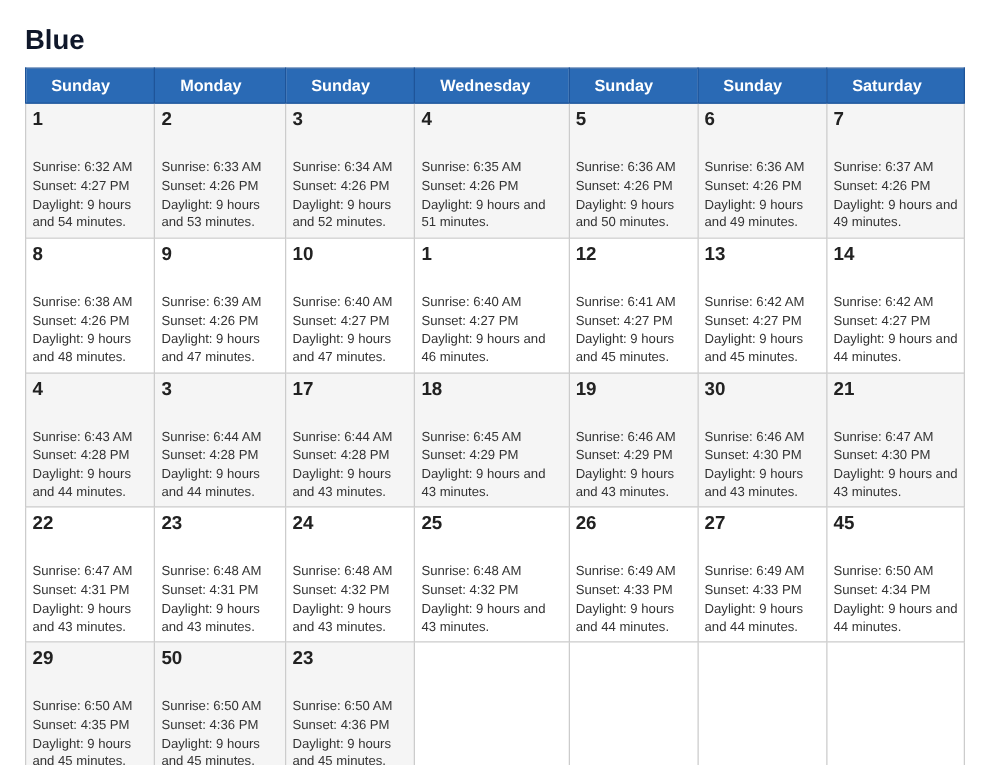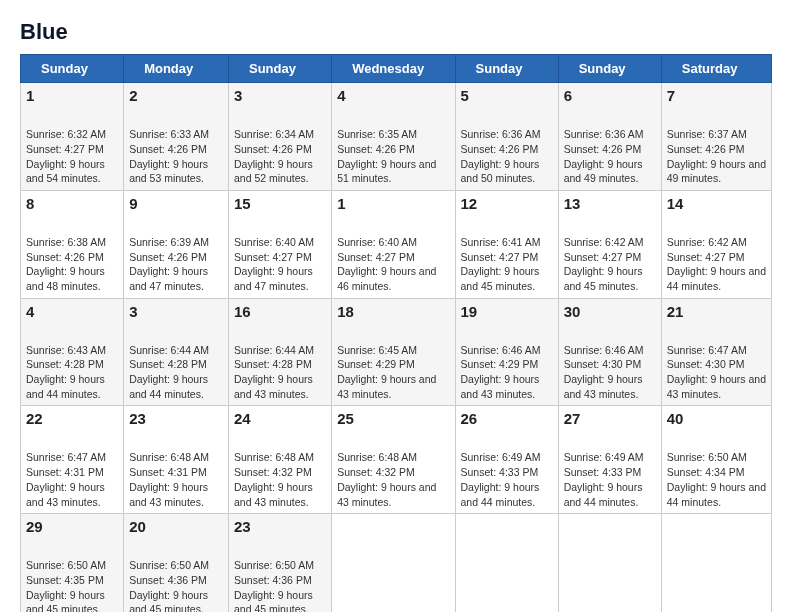--- a/index.html
+++ b/index.html
@@ -186,21 +186,21 @@
       </td>
         <td>
         <span class="day-num">9</span>
         <div class="day-info">
           Sunrise: 6:39 AM<br>
           Sunset: 4:26 PM<br>
           Daylight: 9 hours and 47 minutes.
         </div>
       </td>
         <td>
-        <span class="day-num">15</span>
+        <span class="day-num">10</span>
         <div class="day-info">
           Sunrise: 6:40 AM<br>
           Sunset: 4:27 PM<br>
           Daylight: 9 hours and 47 minutes.
         </div>
       </td>
         <td>
         <span class="day-num">1</span>
         <div class="day-info">
           Sunrise: 6:40 AM<br>
@@ -244,21 +244,21 @@
       </td>
         <td>
         <span class="day-num">3</span>
         <div class="day-info">
           Sunrise: 6:44 AM<br>
           Sunset: 4:28 PM<br>
           Daylight: 9 hours and 44 minutes.
         </div>
       </td>
         <td>
-        <span class="day-num">16</span>
+        <span class="day-num">17</span>
         <div class="day-info">
           Sunrise: 6:44 AM<br>
           Sunset: 4:28 PM<br>
           Daylight: 9 hours and 43 minutes.
         </div>
       </td>
         <td>
         <span class="day-num">18</span>
         <div class="day-info">
           Sunrise: 6:45 AM<br>
@@ -334,39 +334,39 @@
       </td>
         <td>
         <span class="day-num">27</span>
         <div class="day-info">
           Sunrise: 6:49 AM<br>
           Sunset: 4:33 PM<br>
           Daylight: 9 hours and 44 minutes.
         </div>
       </td>
         <td>
-        <span class="day-num">40</span>
+        <span class="day-num">45</span>
         <div class="day-info">
           Sunrise: 6:50 AM<br>
           Sunset: 4:34 PM<br>
           Daylight: 9 hours and 44 minutes.
         </div>
       </td>
       </tr>
       <tr>
         <td>
         <span class="day-num">29</span>
         <div class="day-info">
           Sunrise: 6:50 AM<br>
           Sunset: 4:35 PM<br>
           Daylight: 9 hours and 45 minutes.
         </div>
       </td>
         <td>
-        <span class="day-num">20</span>
+        <span class="day-num">50</span>
         <div class="day-info">
           Sunrise: 6:50 AM<br>
           Sunset: 4:36 PM<br>
           Daylight: 9 hours and 45 minutes.
         </div>
       </td>
         <td>
         <span class="day-num">23</span>
         <div class="day-info">
           Sunrise: 6:50 AM<br>

